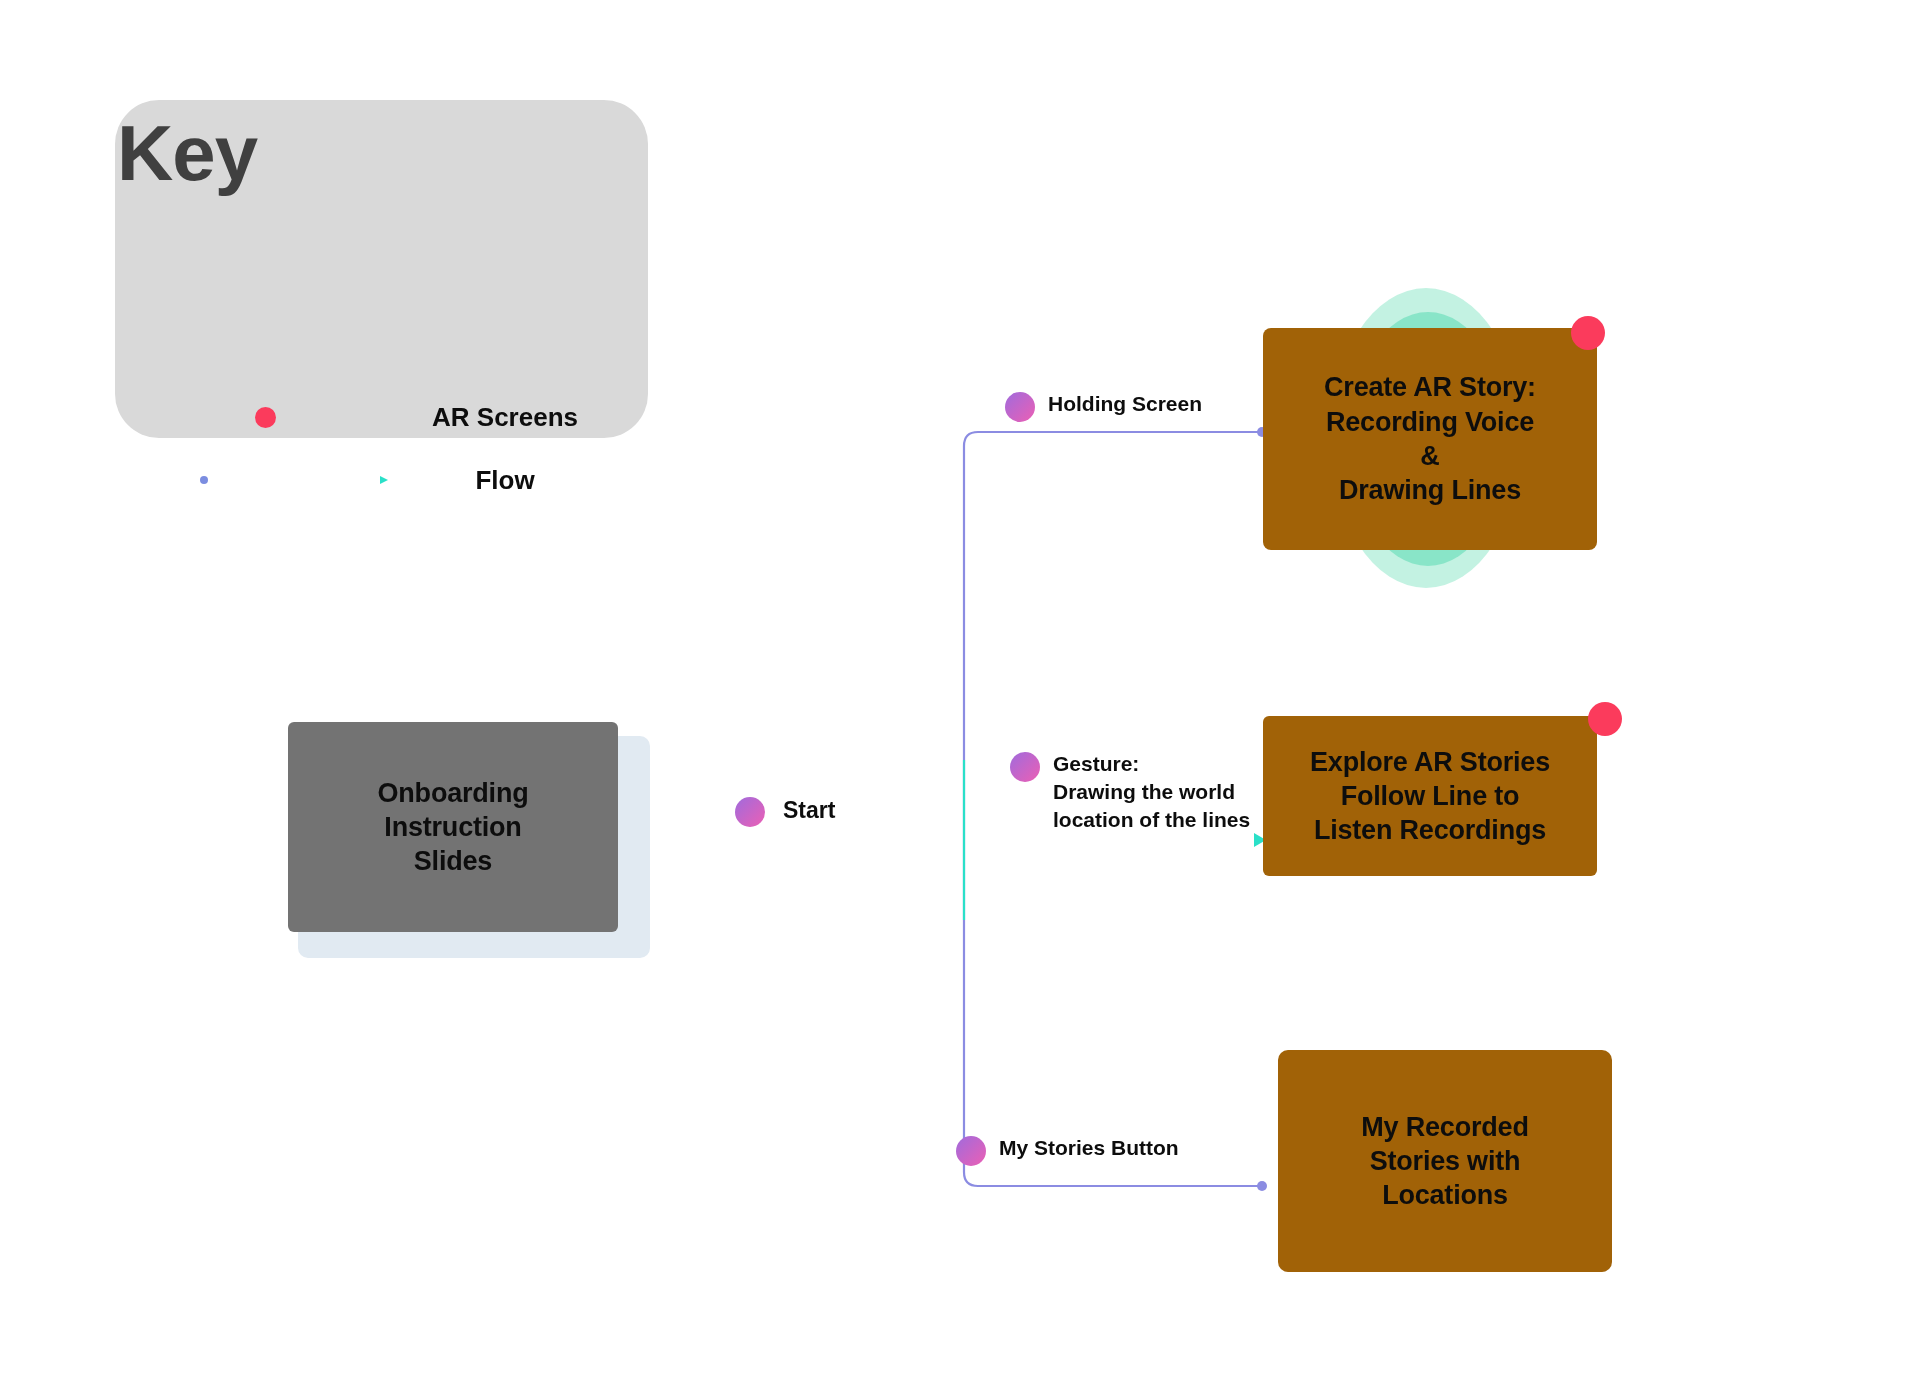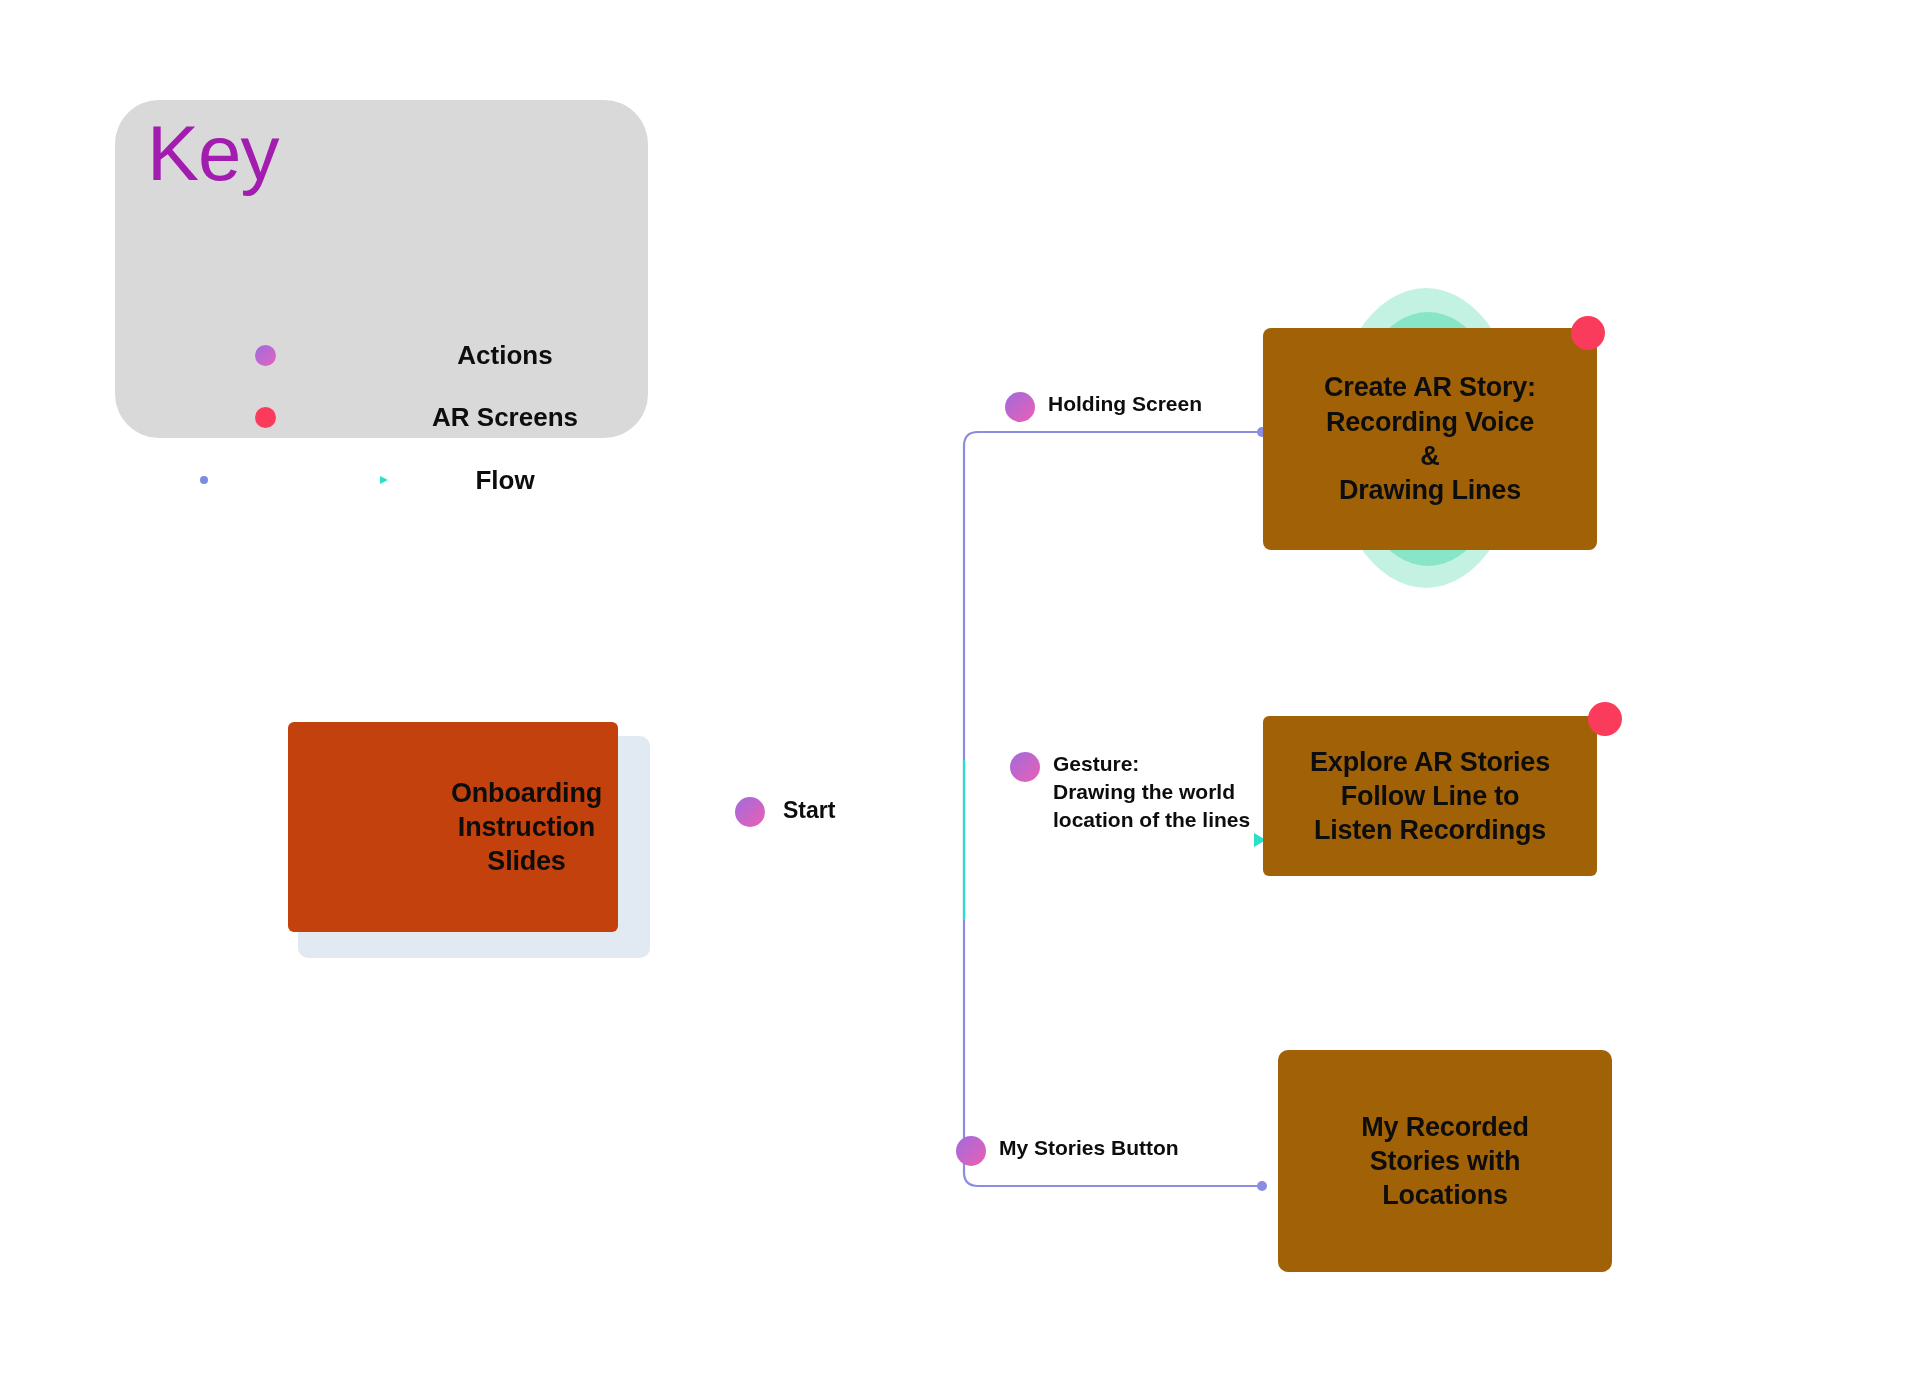--- a/index.html
+++ b/index.html
@@ -23,26 +23,26 @@
     position: absolute;
     left: 115px;
     top: 100px;
     width: 533px;
     height: 338px;
     background: #d9d9d9;
     border-radius: 44px;
   }
   .key-title {
     position: absolute;
-    left: 32px;
+    left: 2px;
     top: 14px;
     font-size: 78px;
-    font-weight: 400;
+    font-weight: 700;
     letter-spacing: -1px;
-    color: #a21caf;
+    color: #404040;
     line-height: 1;
   }
   .key-row {
     position: absolute;
     left: 0;
     width: 533px;
     height: 40px;
   }
   .key-row-actions  { top: 235px; }
   .key-row-screens  { top: 297px; }
@@ -109,22 +109,21 @@
     height: 222px;
     border-radius: 10px;
     background: #e1eaf2;
   }
   .card-onboard-front {
     left: 288px;
     top: 722px;
     width: 330px;
     height: 210px;
     border-radius: 6px;
-    background: #c2410c;
-    justify-content: flex-end;
+    background: #737373;
   }
 
   .card-create {
     left: 1263px;
     top: 328px;
     width: 334px;
     height: 222px;
     border-radius: 8px;
   }
   .card-explore {
@@ -214,24 +213,20 @@
   .chip-start .chip-label { font-size: 23px; margin-left: 18px; }
 </style>
 </head>
 <body>
 
 <div id="canvas">
 
   <div class="key-panel">
     <div class="key-title">Key</div>
 
-    <div class="key-row key-row-actions">
-      <span class="key-swatch swatch-action"></span>
-      <span class="key-label">Actions</span>
-    </div>
 
     <div class="key-row key-row-screens">
       <span class="key-swatch swatch-screen"></span>
       <span class="key-label">AR Screens</span>
     </div>
 
     <div class="key-row key-row-flow">
       <span class="key-flowline">
         <svg width="190" height="16" viewBox="0 0 190 16">
           <defs>

